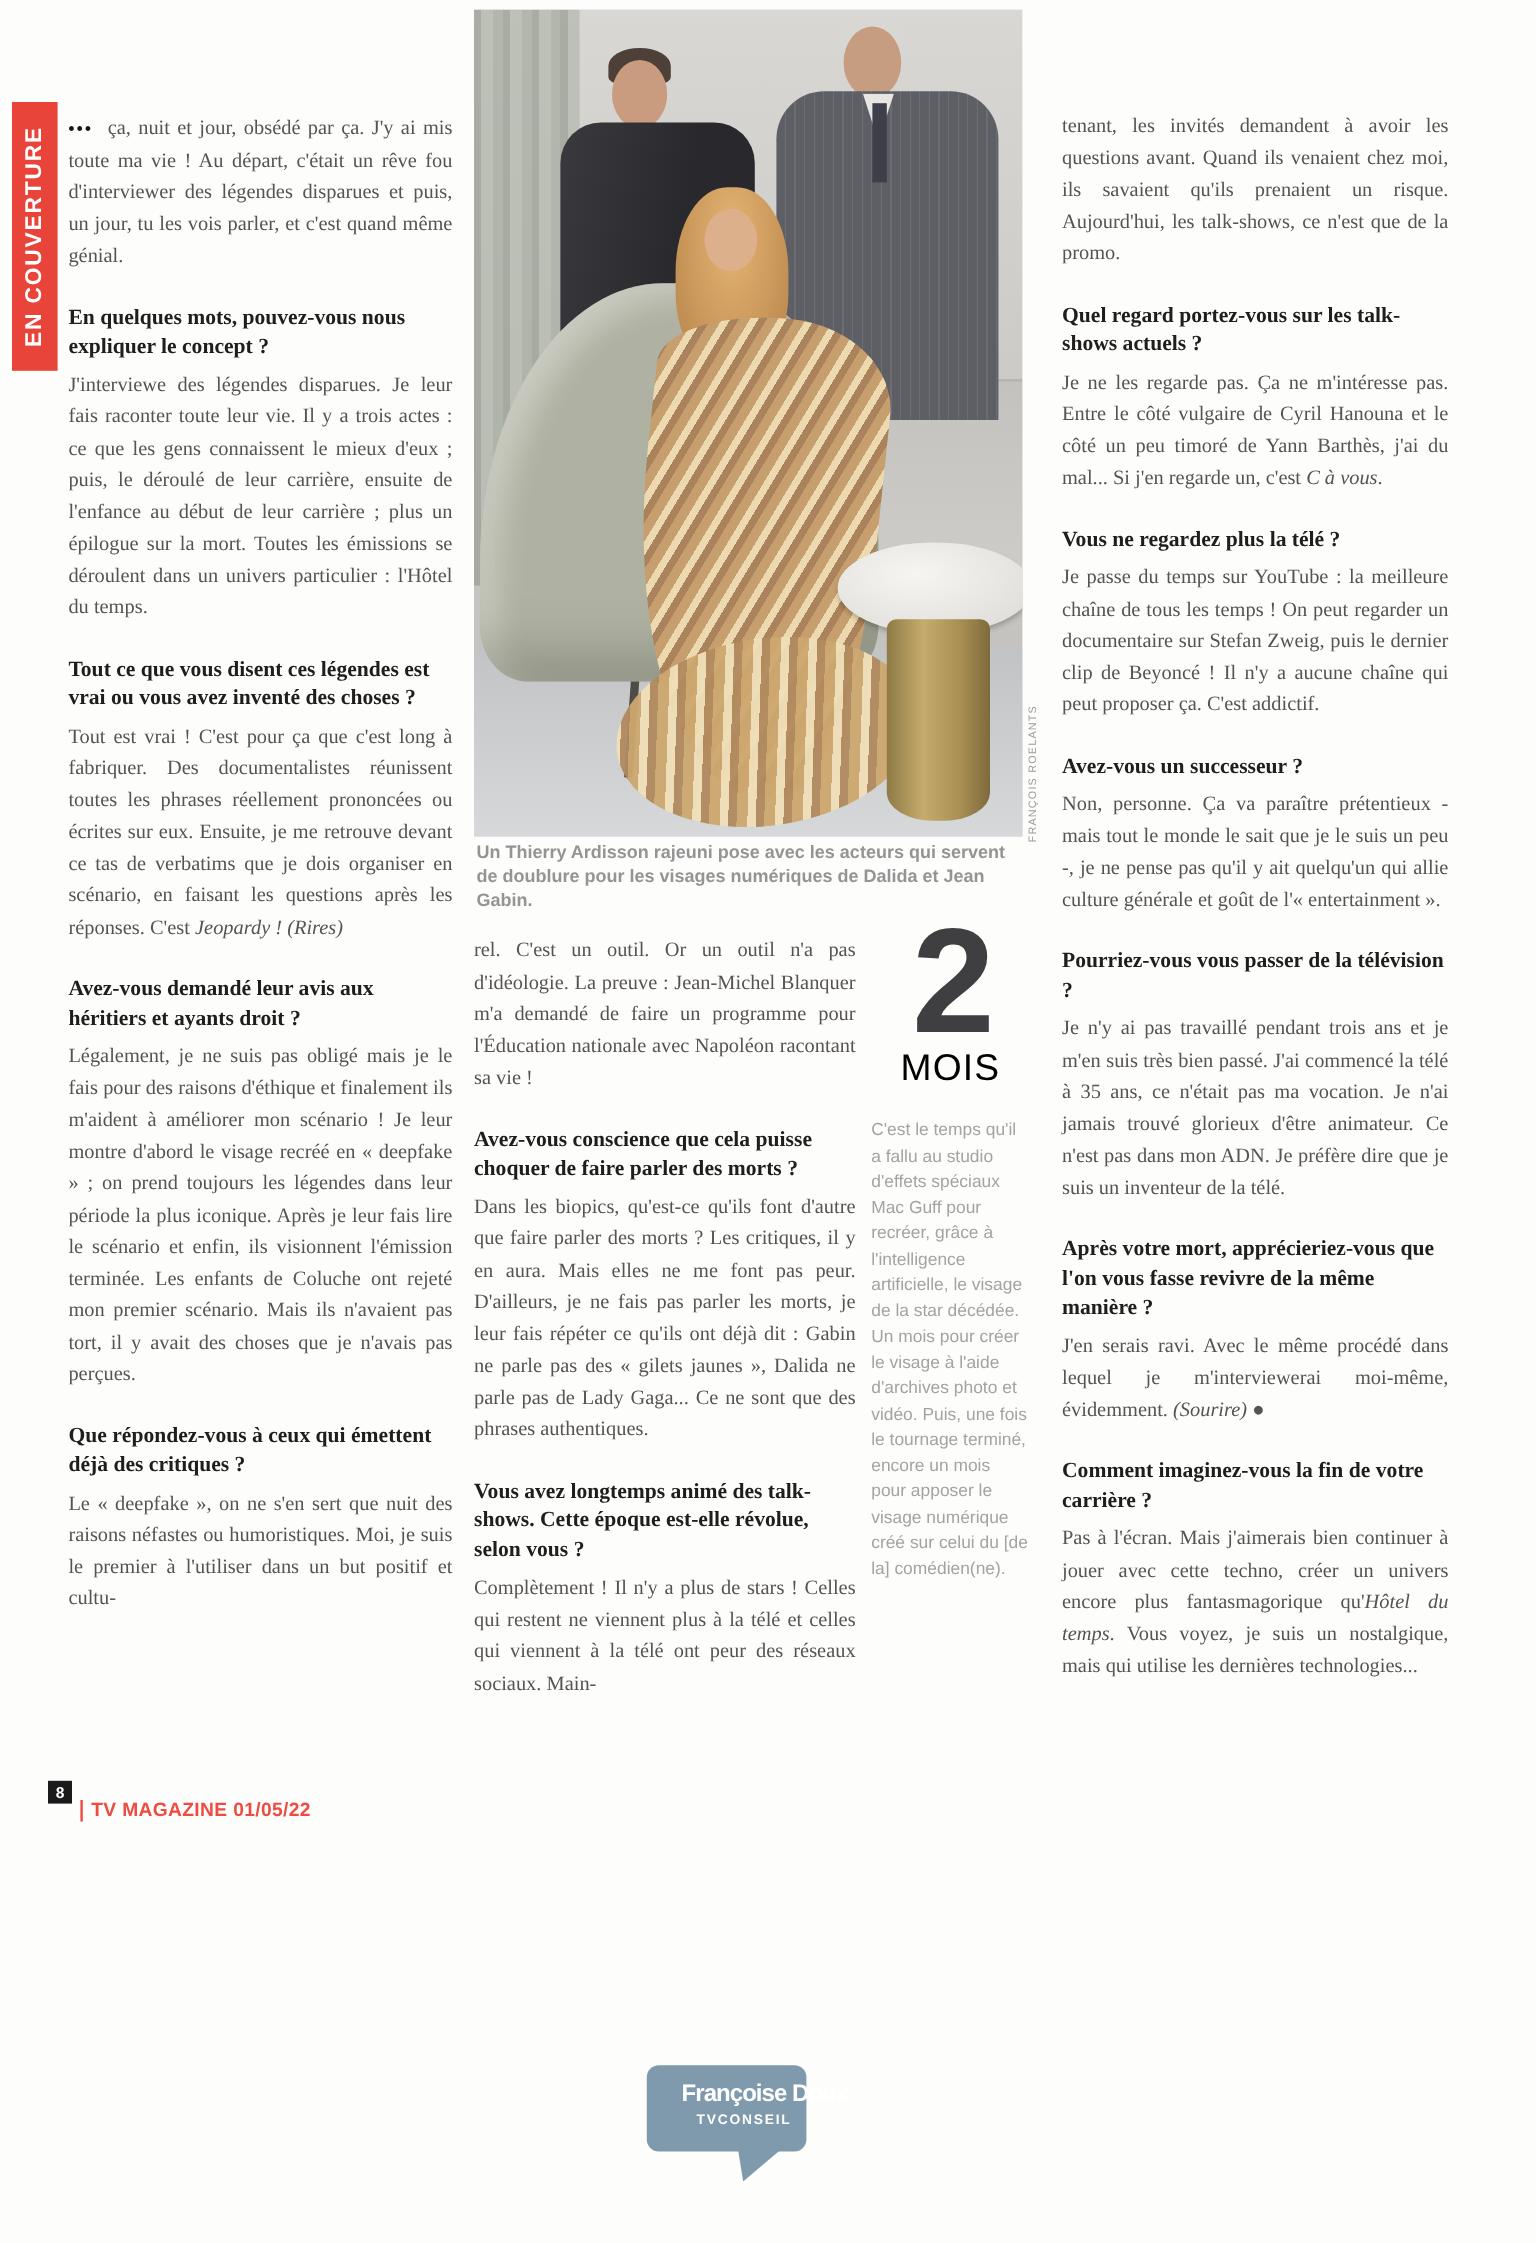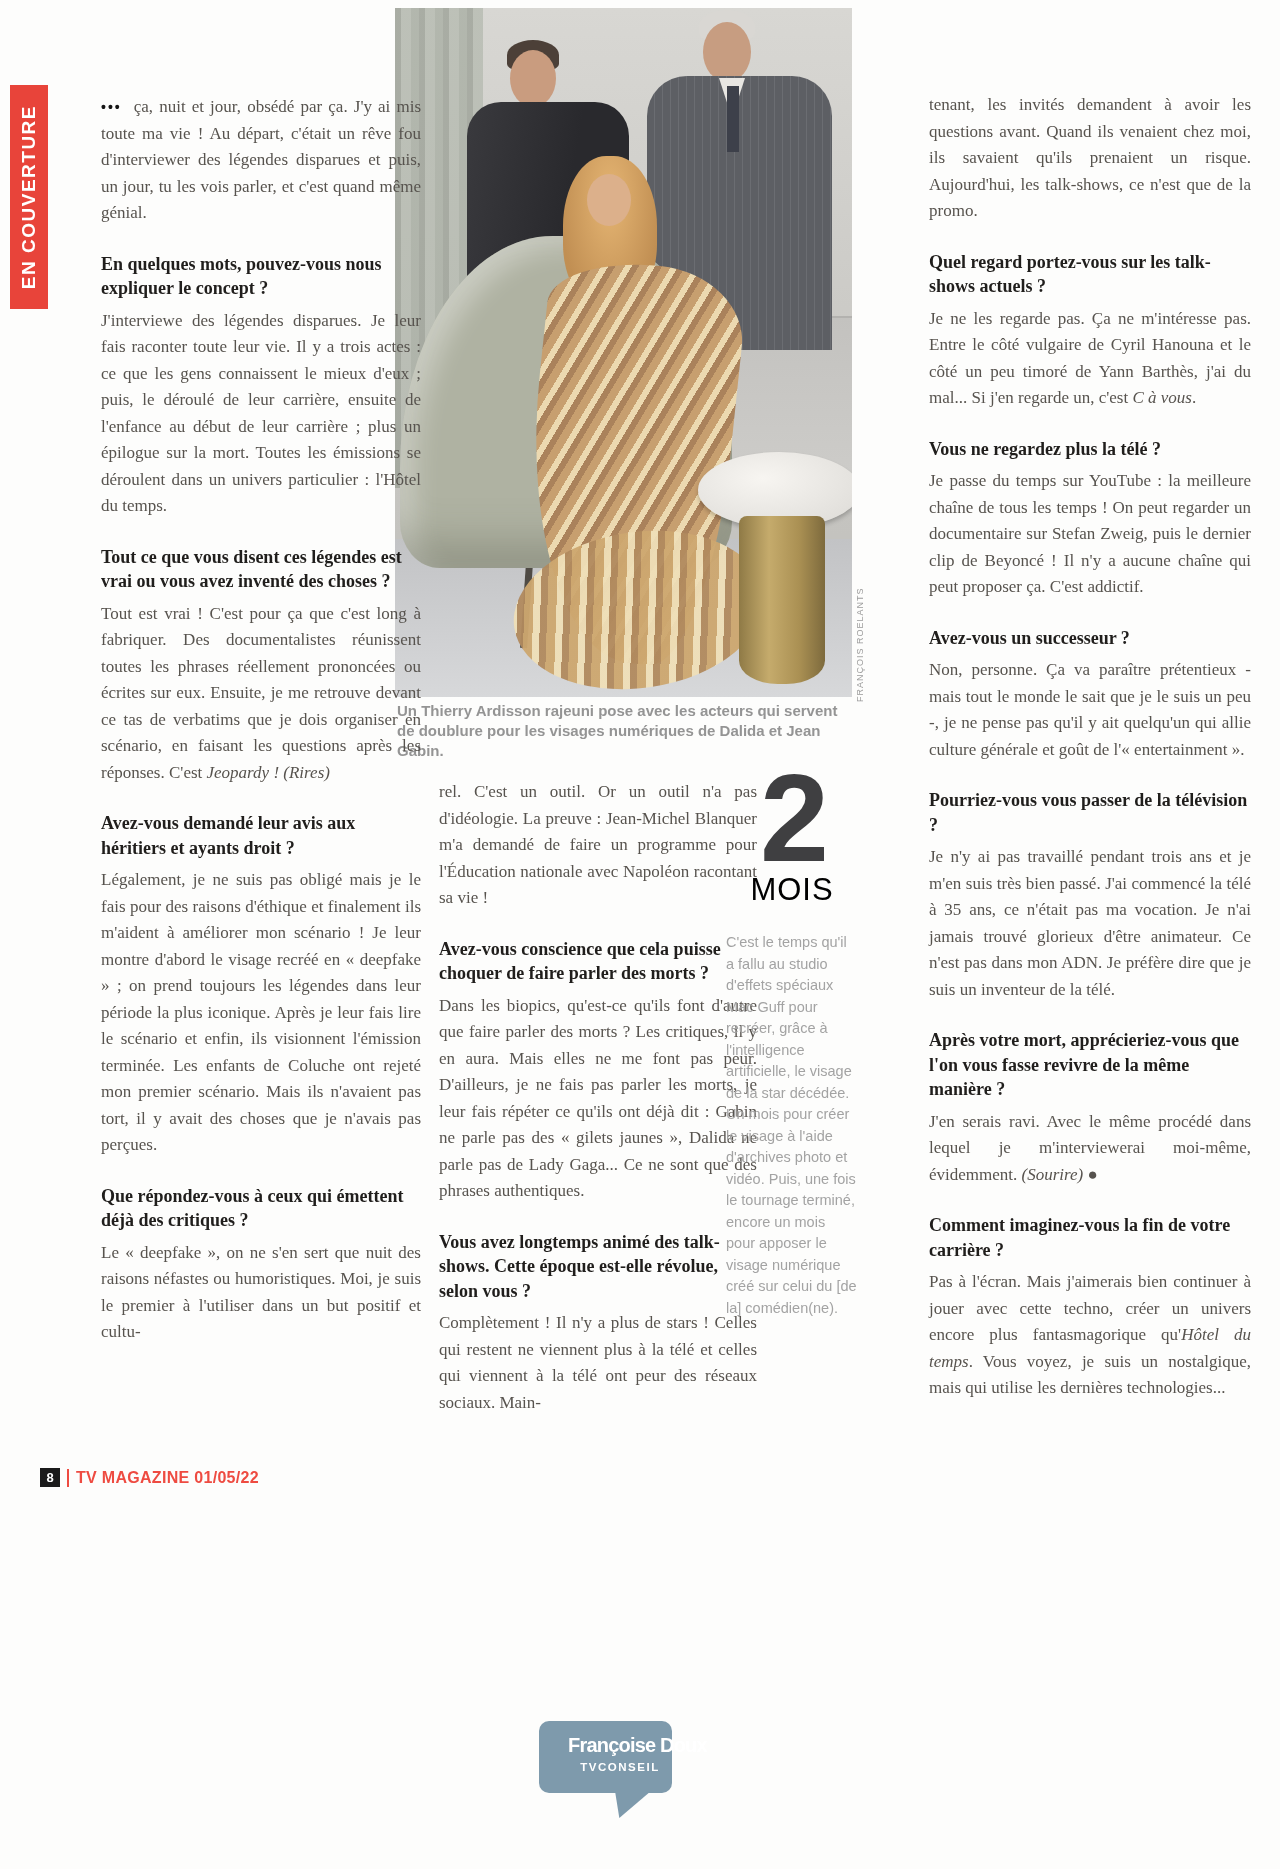--- a/index.html
+++ b/index.html
@@ -7,21 +7,21 @@
 
   
   .banner{position:absolute;left:10px;top:85px;width:38px;height:224px;background:#e8443a;
     display:flex;align-items:center;justify-content:center;}
   .banner span{writing-mode:vertical-rl;transform:rotate(180deg);color:#fff;
     font-family:"Liberation Sans",sans-serif;font-weight:bold;font-size:19px;
     letter-spacing:1.5px;white-space:nowrap;}
 
   
   .col{position:absolute;font-family:"Liberation Serif",serif;font-size:17px;
-    line-height:26.5px;color:#57534e;text-align:justify;margin-left:44px;}
+    line-height:26.5px;color:#57534e;text-align:justify;}
   .col-left{left:57px;top:94px;width:320px;}
   .col-mid{left:395px;top:779px;width:318px;}
   .col-right{left:885px;top:92px;width:322px;}
   .q{font-family:"Liberation Serif",serif;font-weight:bold;color:#201e1c;
     font-size:18px;line-height:24.5px;text-align:left;margin:25px 0 7px 0;}
   .answer em{font-style:italic;}
   .dots{color:#151515;font-size:14px;letter-spacing:2px;margin-right:12px;
     font-family:"Liberation Sans",sans-serif;font-weight:bold;}
 
   
@@ -88,21 +88,21 @@
     text-align:center;letter-spacing:-5px;}
   .stat-unit{font-size:31px;color:#000000;text-align:center;margin-top:4px;letter-spacing:1px;}
   .stat-text{margin-top:24px;font-size:14.5px;line-height:21.5px;color:#a3a3a3;text-align:left;}
 
   
   .footer{position:absolute;left:40px;top:1468px;display:flex;align-items:center;
     font-family:"Liberation Sans",sans-serif;}
   .page-num{background:#1b1b1b;color:#fff;min-width:16px;height:19px;display:flex;
     align-items:center;justify-content:center;font-size:13px;font-weight:bold;padding:0 2px;}
   .mag{color:#ee4b41;font-weight:bold;font-size:16px;letter-spacing:.3px;
-    border-left:2px solid #ee4b41;padding-left:7px;margin-left:7px;}
+    border-left:2px solid #ee4b41;padding-left:7px;margin-left:7px;margin-top:32px;}
   .mag .date{font-weight:bold;}
 
   
   .bubble{position:absolute;left:539px;top:1721px;width:133px;height:72px;background:#7e9aac;
     border-radius:10px;color:#fff;padding:13px 0 0 29px;box-sizing:border-box;
     font-family:"Liberation Sans",sans-serif;}
   .bubble-name{font-size:20px;font-weight:bold;letter-spacing:-.8px;white-space:nowrap;}
   .bubble-org{font-size:11.5px;font-weight:bold;letter-spacing:1.5px;margin-top:4px;text-align:center;}
   .bubble-tail{position:absolute;left:76px;top:70px;width:36px;height:27px;background:#7e9aac;
     clip-path:polygon(0 0,100% 0,12% 100%);}

